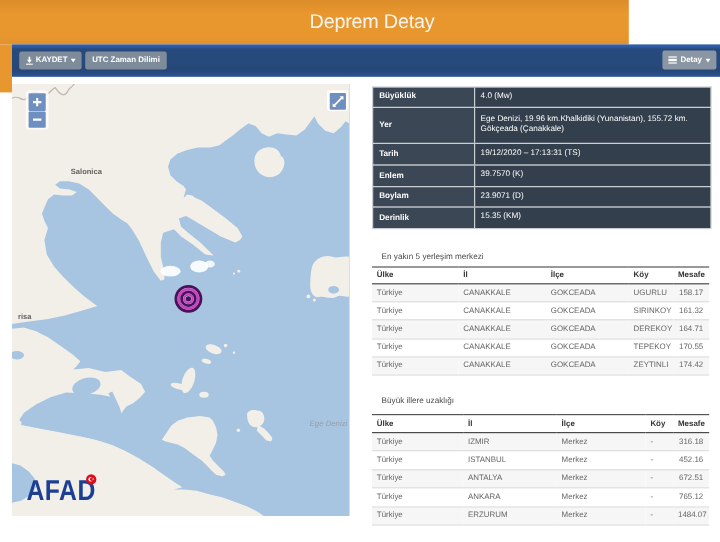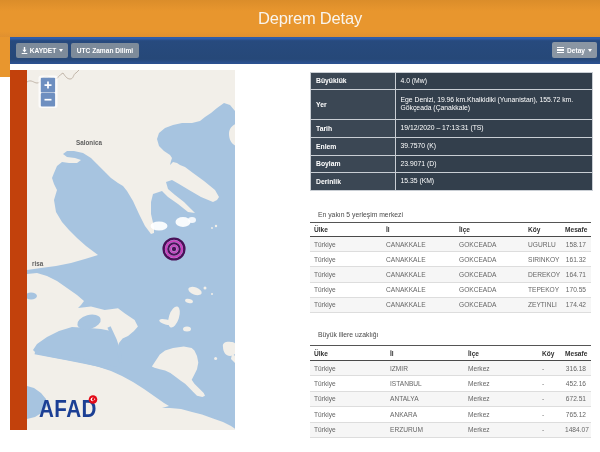--- a/index.html
+++ b/index.html
@@ -1,34 +1,34 @@
 <!DOCTYPE html>
 <html><head>
 <meta charset="utf-8">
 <style>
 * { margin:0; padding:0; box-sizing:border-box; }
 html,body { width:600px; height:452px; background:#fff; font-family:"Liberation Sans", sans-serif; overflow:hidden; }
 #page { position:relative; width:600px; height:452px; background:#fff; }
-#topbar { position:absolute; left:0; top:0; width:600px; height:37px;
+#topbar { position:absolute; left:0; top:0; width:524px; height:37px;
   background:linear-gradient(#db8d2a, #e8962e 30%, #e8962e 85%, #e09030); }
 #topbar .title { position:absolute; left:0; top:9px; width:620px; text-align:center;
   font-size:16.5px; color:#f9f5ee; font-weight:400; letter-spacing:-0.2px; }
 #toolbar { position:absolute; left:10px; top:37px; width:590px; height:27px;
   background:linear-gradient(#2f5da9 0%, #2f5da9 6%, #274a7e 14%, #264878 82%, #2b5190 96%, #2b5190 100%); }
 .tbtn { position:absolute; height:15px; background:#7d8b9a; border-radius:2px; color:#fff;
   font-size:6.6px; font-weight:bold; display:flex; align-items:center; justify-content:center; white-space:nowrap; }
 #btn-kaydet { left:6px; top:6px; width:52px; }
 #btn-utc { left:61px; top:6px; width:68px; }
 #btn-detay { left:542px; top:5px; width:45px; height:16px; background:#8a96a3; }
 .caret { display:inline-block; width:0; height:0; border-left:2.5px solid transparent;
   border-right:2.5px solid transparent; border-top:3px solid #fff; margin-left:3px; }
 .hamb { display:inline-block; width:7px; margin-right:3px; }
 .hamb i { display:block; height:1.4px; background:#fff; margin:1px 0; }
 #orangeblock { position:absolute; left:0; top:37px; width:10px; height:40px; background:#e8962e; }
-#map { position:absolute; left:10px; top:70px; width:225px; height:360px; background:#c2410c; overflow:hidden;padding-left:17px; }
+#map { position:absolute; left:10px; top:70px; width:281px; height:360px; background:#15803d; overflow:hidden; }
 #dtable { position:absolute; left:310px; top:72px; width:283px; border-top:1px solid #c9ced4; border-left:1px solid #c9ced4; border-right:1px solid #c9ced4; }
 .drow { display:flex; border-bottom:1px solid #c9ced4; }
 .dlab { width:85px; background:#3b4754; color:#fff; font-weight:bold; font-size:6.8px;
   display:flex; align-items:center; padding-left:5px; border-right:1px solid #c9ced4; }
 .dval { flex:1; background:#333f4c; color:#fff; font-size:6.8px; display:flex; align-items:center; padding-left:4.5px; line-height:8.6px; }
 .h17 { height:16.6px; } .h30 { height:30.4px; } .h18 { height:17.8px; }
 .stitle { position:absolute; left:318px; font-size:6.8px; color:#4a4a4a; }
 .ltable { position:absolute; left:310px; width:281px; border-collapse:collapse; table-layout:fixed;
   font-size:6.6px; color:#555; }
 .ltable th { font-weight:bold; color:#333; text-align:left; padding:3.5px 4px 3.3px 4px;

